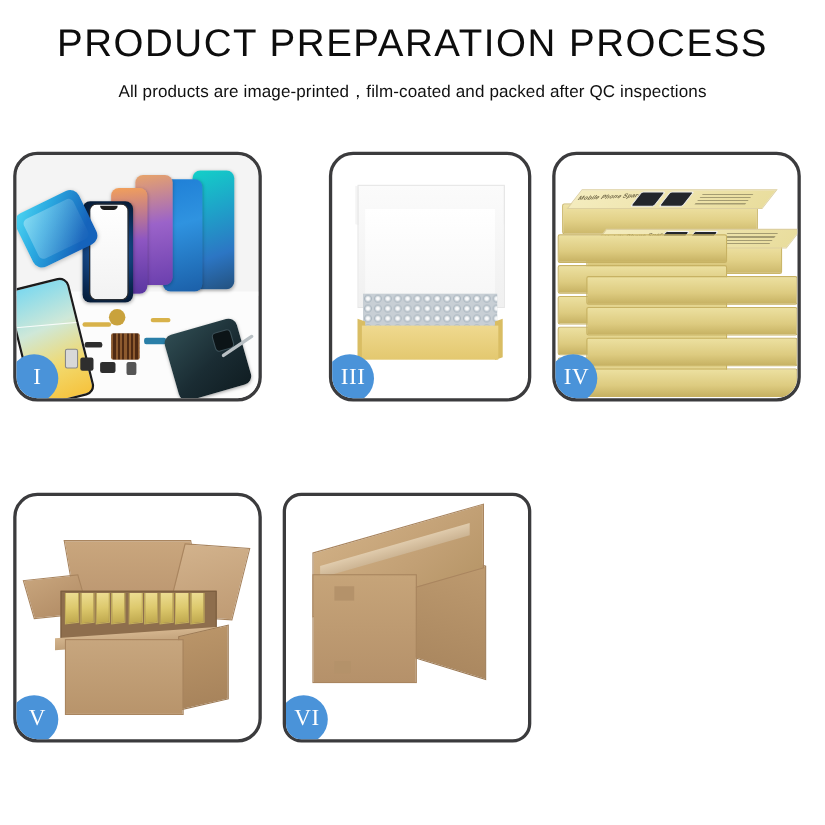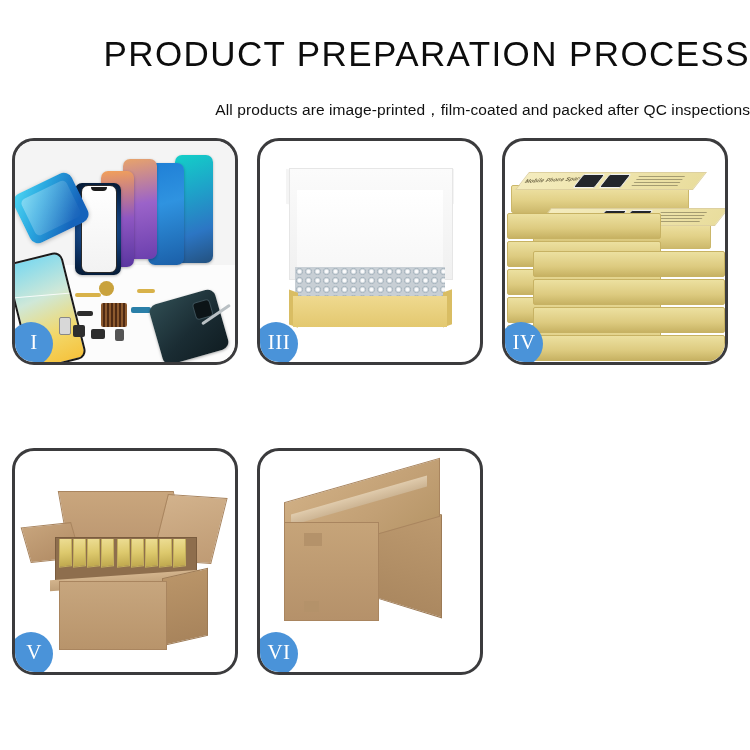--- a/index.html
+++ b/index.html
@@ -16,39 +16,39 @@
   }
   .page {
     width: 750px;
     height: 750px;
     position: relative;
     background: #ffffff;
   }
 
   
   .header {
-    padding-top: 34px;
-    text-align: right;
+    padding-top: 20px;
+    text-align: center;
   }
   .title {
     font-family: "Liberation Sans", sans-serif;
     font-size: 35px;
     font-weight: 400;
     letter-spacing: 1.4px;
     color: #0d0d0d;
     line-height: 40px;
     white-space: nowrap;
   }
   .subtitle {
     font-family: "Liberation Sans", sans-serif;
     font-size: 15.5px;
     font-weight: 400;
     color: #101010;
     line-height: 22px;
-    margin-top: 25px;
+    margin-top: 13px;
     letter-spacing: 0.1px;
     white-space: nowrap;
   }
 
   
   .grid {
     position: absolute;
     top: 138px;
     left: 12px;
     width: 726px;
@@ -179,21 +179,21 @@
     background-image:
       radial-gradient(circle at 50% 50%, rgba(255,255,255,.7) 12%, rgba(170,188,200,.35) 42%, rgba(255,255,255,0) 55%);
     background-size: 15px 15px;
     background-position: 7px 7px;
     border-radius:3px;
   }
   .bw-sheen{position:absolute;left:28%;top:0;width:46%;height:100%;
     background:linear-gradient(105deg,rgba(255,255,255,.45) 0%,rgba(255,255,255,0) 30%,rgba(255,255,255,.3) 70%,rgba(255,255,255,0) 100%);}
 
   
-  .p3 { background:#ffffff; }
+  .p3 { background:#ffffff;margin-left:42px; }
   .b3-lidback{position:absolute;left:13%;top:12%;width:74%;height:50%;
     background:linear-gradient(180deg,#fbfbfb 0%,#f0f0f0 100%);
     border:1px solid #e6e6e6;}
   .b3-lidflapL{position:absolute;left:12%;top:13%;width:5%;height:16%;
     background:#f4f4f4;transform:skewY(14deg);}
   .b3-lidflapR{position:absolute;right:12%;top:13%;width:5%;height:16%;
     background:#f4f4f4;transform:skewY(-14deg);}
   .b3-inner{position:absolute;left:17%;top:22%;width:66%;height:36%;
     background:linear-gradient(180deg,#ffffff 0%,#f7f7f7 100%);}
   .b3-bubbles{position:absolute;left:16%;top:57%;width:68%;height:14%;
@@ -261,21 +261,21 @@
     border:1px solid #c3ae5c;transform:skewY(-7deg);}
   .c5-frontflapedge{position:absolute;left:16%;top:56%;width:68%;height:5%;
     background:linear-gradient(180deg,#d3b48d 0%,#c0a079 100%);transform:skewY(-4deg);}
   .c5-front{position:absolute;left:20%;top:59%;width:48%;height:30%;
     background:linear-gradient(180deg,#c7a67e 0%,#b8946b 100%);border:1px solid #a9855f;}
   .c5-side{position:absolute;left:67%;top:55%;width:20%;height:30%;
     background:linear-gradient(180deg,#b99468 0%,#a8845c 100%);transform:skewY(-13deg);
     border:1px solid #9c7a55;}
 
   
-  .p6 { background:#ffffff; }
+  .p6 { background:#ffffff;border-radius:17px; }
   .c6-top{position:absolute;left:11%;top:13%;width:70%;height:26%;
     background:linear-gradient(150deg,#cfae83 0%,#c2a075 60%,#b89769 100%);
     transform:skewY(-16deg);border:1px solid #a9855f;}
   .c6-tape{position:absolute;left:14%;top:20%;width:62%;height:5%;
     background:linear-gradient(180deg,rgba(225,205,175,.95),rgba(205,182,150,.9));
     transform:skewY(-16deg) ;}
   .c6-front{position:absolute;left:11%;top:32%;width:42%;height:44%;
     background:linear-gradient(180deg,#c6a479 0%,#b5916a 100%);border:1px solid #a9855f;}
   .c6-right{position:absolute;left:52%;top:24%;width:30%;height:46%;
     background:linear-gradient(180deg,#bd9a6f 0%,#ab8860 100%);

